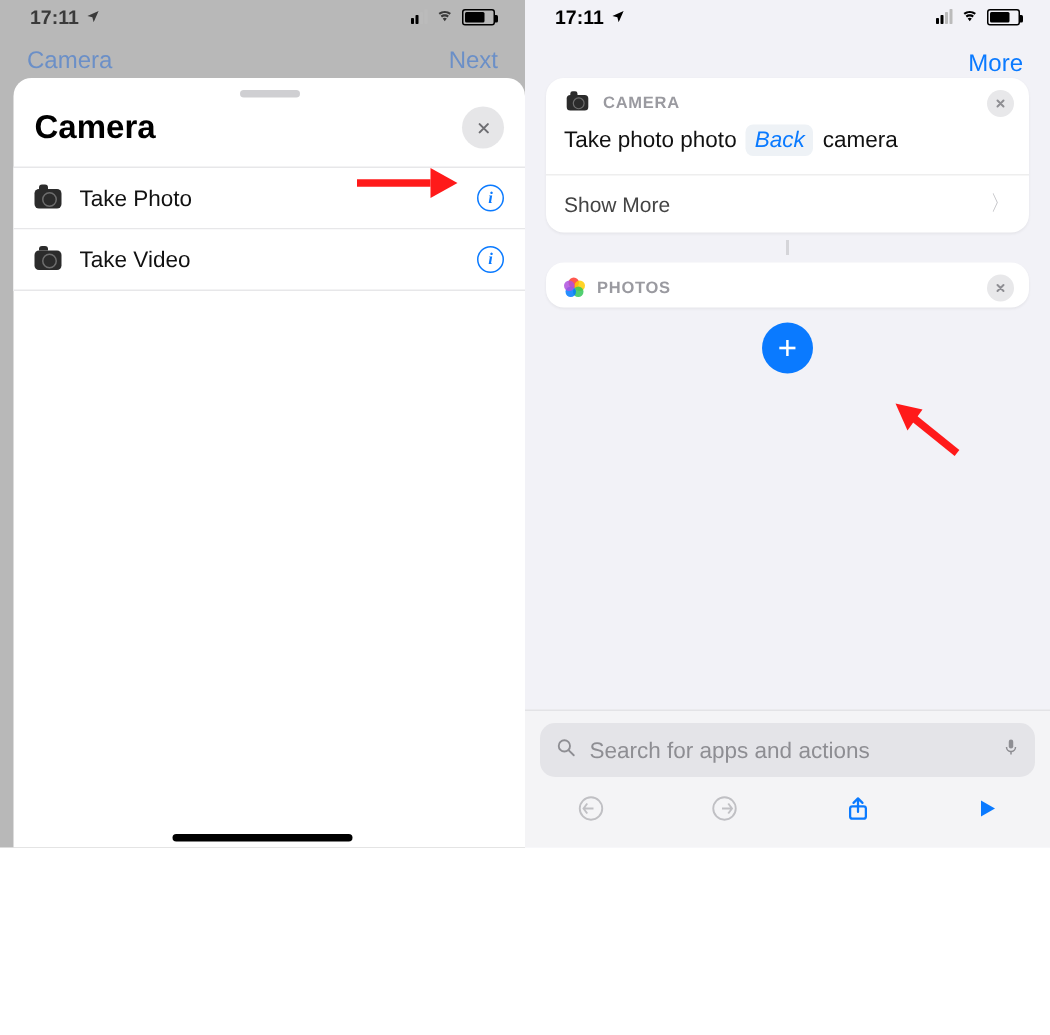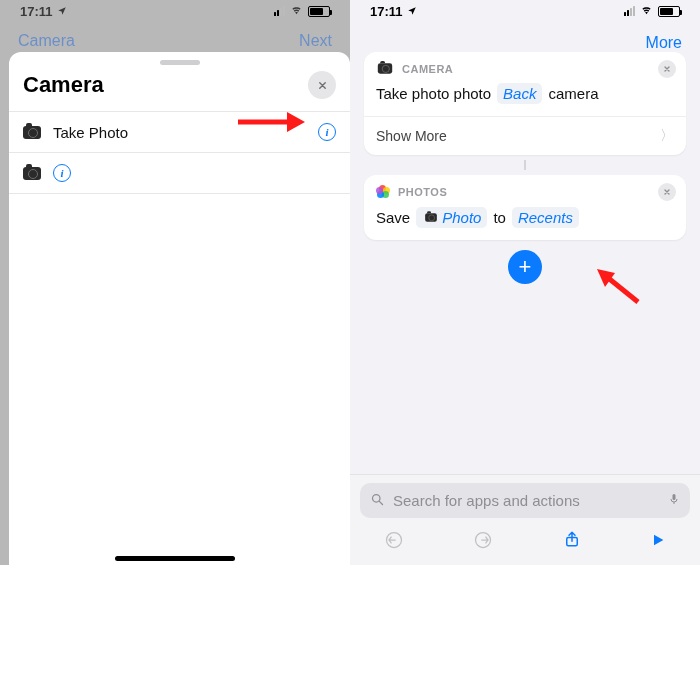--- a/index.html
+++ b/index.html
@@ -155,20 +155,21 @@
       </div>
     </div>
     <div class="list">
       <div class="row">
         <span class="cam-icon"></span>
         <span class="row-label">Take Photo</span>
         <span class="info-circle">i</span>
       </div>
       <div class="row">
         <span class="cam-icon"></span>
+        <span class="row-label">Take Video</span>
         <span class="info-circle">i</span>
       </div>
     </div>
   </div>
 
   <div class="arrow-red" style="left:235px;top:109px;">
     <svg width="72" height="26">
         <line x1="3" y1="13" x2="52" y2="13" stroke="#ff1a1a" stroke-width="5"></line>
         <polygon points="52,3 70,13 52,23" fill="#ff1a1a"></polygon>
       </svg>
@@ -243,31 +244,20 @@
           <span></span>
           <span></span>
         </span>
       <span class="card-head-label">PHOTOS</span>
       <span class="card-x">
         <svg width="8" height="8" viewBox="0 0 24 24">
             <path stroke="#8e8e93" stroke-width="4" stroke-linecap="round" d="M6 6l12 12M18 6L6 18"></path>
           </svg>
       </span>
     </div>
-    <div class="card-body">
-      <span>Save</span>
-      <span class="token">
-        <span class="cam-icon" style="transform:scale(0.65);margin-right:-2px"></span>
-        <span>Photo</span>
-      </span>
-      <span>to</span>
-      <span class="token">
-          <span>Recents</span>
-        </span>
-    </div>
   </div>
 
   <div class="add-btn">+</div>
 
   <div class="arrow-red" style="left:243px;top:267px;">
     <svg width="50" height="40">
         <line x1="45" y1="35" x2="14" y2="10" stroke="#ff1a1a" stroke-width="5"></line>
         <polygon points="4,2 22,6 12,20" fill="#ff1a1a"></polygon>
       </svg>
   </div>

